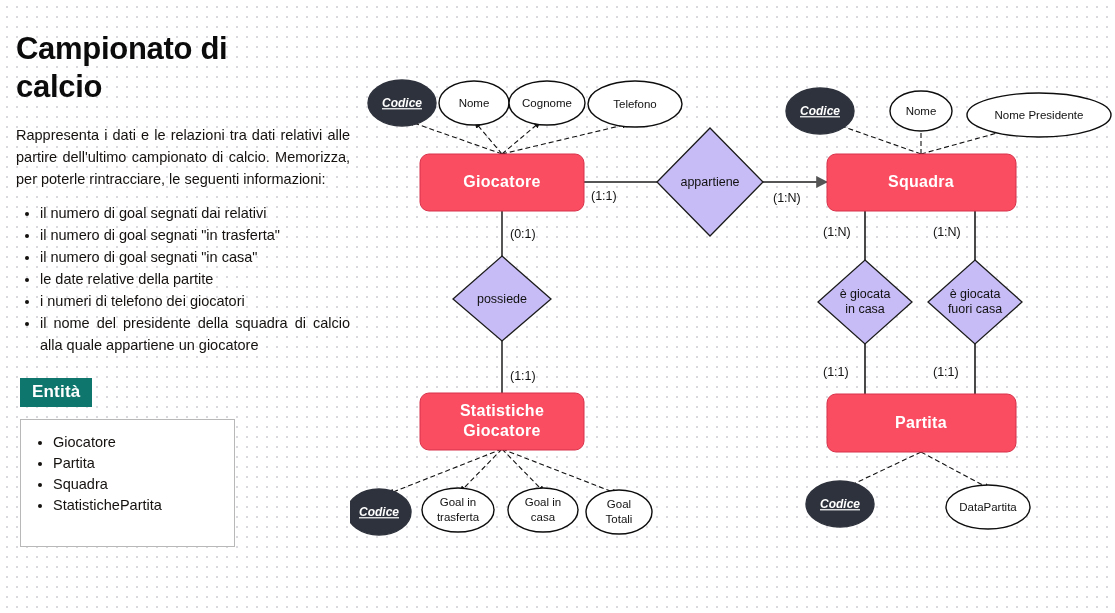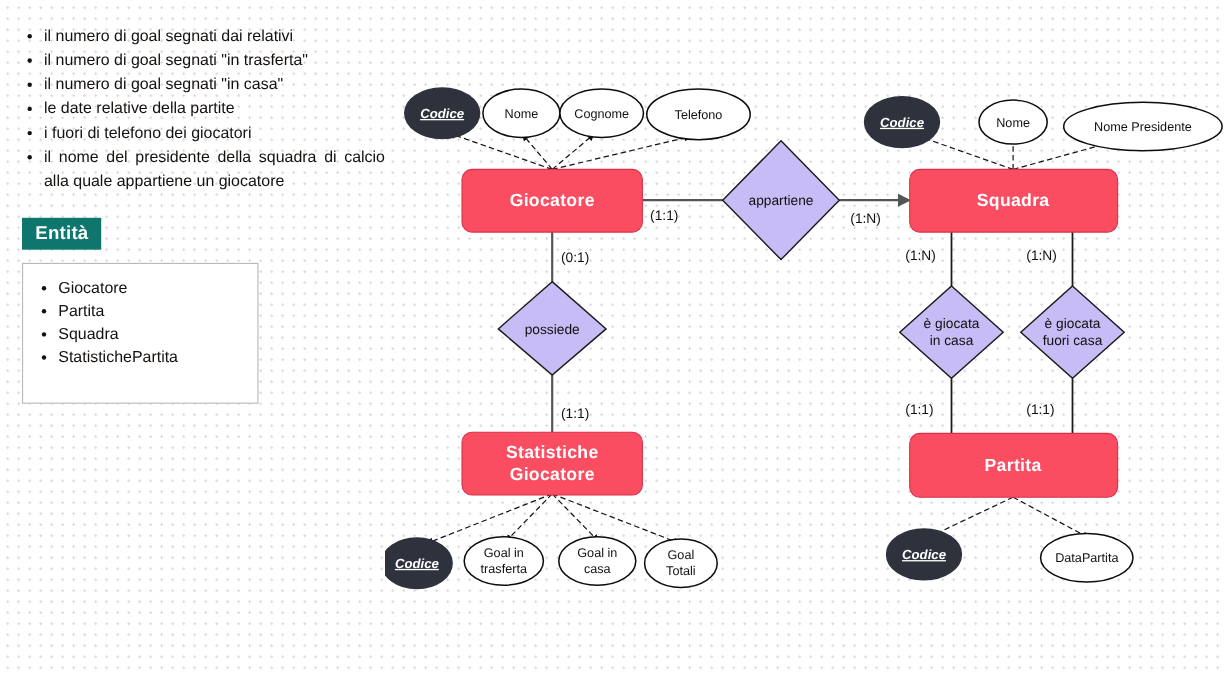--- a/index.html
+++ b/index.html
@@ -176,28 +176,30 @@
     font-family: "Liberation Sans", sans-serif;
     font-size: 12.5px;
     dominant-baseline: middle;
   }
 </style>
 </head>
 <body>
 
 <div id="left-panel">
 
-
+  <h1 id="page-title">Campionato di calcio</h1>
+
+  <p id="intro-paragraph">Rappresenta i dati e le relazioni tra dati relativi alle partire dell'ultimo campionato di calcio. Memorizza, per poterle rintracciare, le seguenti informazioni:</p>
 
   <ul id="requirements-list">
     <li>il numero di goal segnati dai relativi</li>
     <li>il numero di goal segnati "in trasferta"</li>
     <li>il numero di goal segnati "in casa"</li>
     <li>le date relative della partite</li>
-    <li>i fuori di telefono dei giocatori</li>
+    <li>i numeri di telefono dei giocatori</li>
     <li>il nome del presidente della squadra di calcio alla quale appartiene un giocatore</li>
   </ul>
 
   <div id="entities-badge">Entità</div>
 
   <div id="entities-box">
     <ul>
       <li>Giocatore</li>
       <li>Partita</li>
       <li>Squadra</li>

